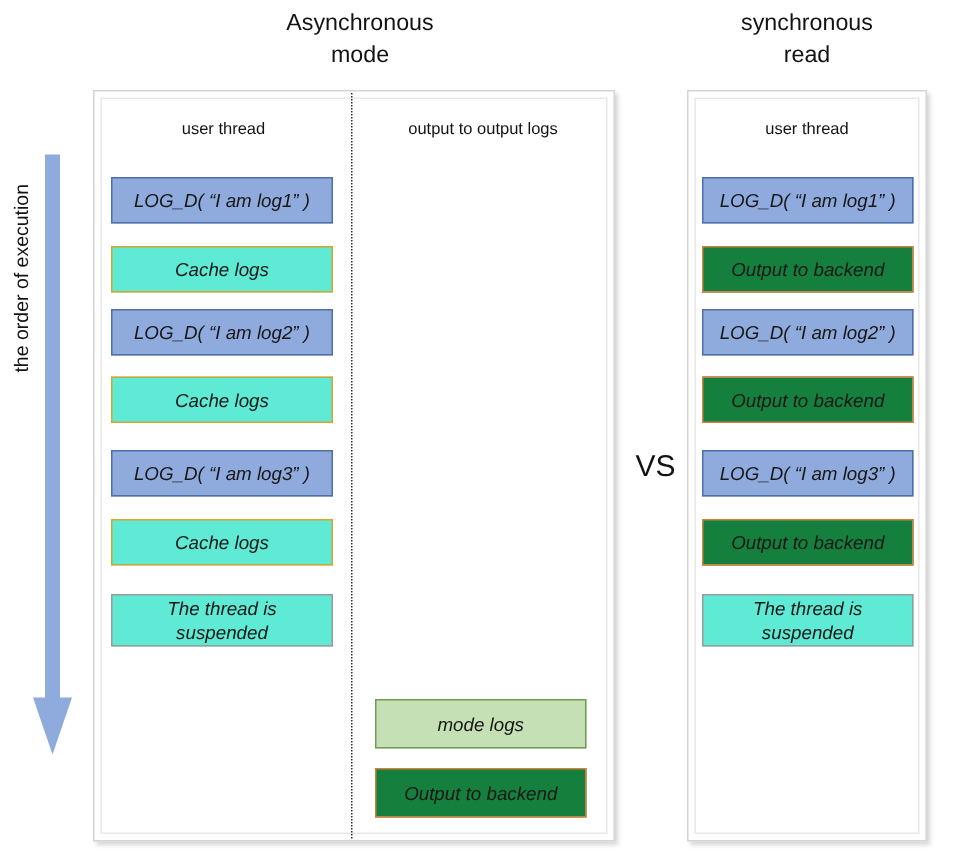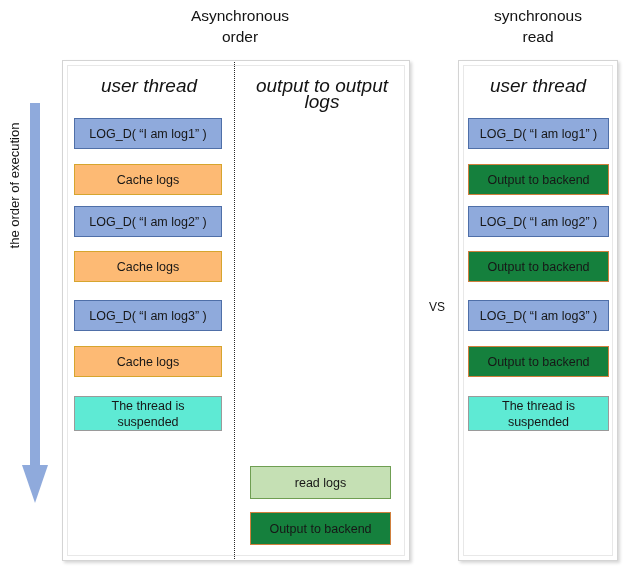--- a/index.html
+++ b/index.html
@@ -56,59 +56,59 @@
     top: 62px;
     width: 0;
     height: 497px;
     border-left: 1.4px dotted #2a2a2a;
   }
 
   
   .col-head {
     position: absolute;
     text-align: center;
-    font-size: 19px;
+    font-size: 11px;
     color: #131313;
     line-height: 16px;
-    font-style: italic;
   }
   #head-user-async   { left: 70px;  top: 78px; width: 158px; }
   #head-output-logs  { left: 240px; top: 78px; width: 164px; }
   #head-user-sync    { left: 464px; top: 78px; width: 148px; }
 
   
   .box {
     position: absolute;
     box-sizing: border-box;
     border-width: 1px;
     border-style: solid;
     display: flex;
     align-items: center;
     justify-content: center;
     text-align: center;
     font-size: 12.5px;
     line-height: 16px;
     color: #171717;
     white-space: pre-line;
     padding: 0 3px;
+    font-style: italic;
   }
   .box.blue   { background: #8faadc; border-color: #4f6fa8; }
-  .box.yellow { background: #fdba74; border-color: #d6a52e; }
+  .box.yellow { background: #5eead4; border-color: #d6a52e; }
   .box.orange { background: #15803d; border-color: #d07f3d; }
   .box.green  { background: #c5e0b4; border-color: #6f9e52; }
   .box.grey   { background: #5eead4; border-color: #9a9a9a; }
 
   
   #vs-label {
     position: absolute;
     left: 415px;
     top: 300px;
     width: 44px;
     text-align: center;
-    font-size: 12px;
+    font-size: 20px;
     color: #131313;
   }
 
   
   #order-arrow {
     position: absolute;
     left: 22px;
     top: 103px;
     width: 26px;
     height: 400px;
@@ -141,21 +141,21 @@
     color: #131313;
     transform: rotate(-90deg);
     transform-origin: center center;
     white-space: nowrap;
   }
 </style>
 </head>
 <body>
 
 <div class="mode-title" id="title-async">Asynchronous
-order</div>
+mode</div>
 
 <div class="mode-title" id="title-sync">synchronous
 read</div>
 
 <div id="order-arrow">
   <div class="shaft"></div>
   <div class="head"></div>
 </div>
 <div id="order-label">the order of execution</div>
 
@@ -171,21 +171,21 @@
 
 <div class="box blue" style="left:74px;  top:118px; width:148px; height:31px;">LOG_D( “I am log1” )</div>
 <div class="box yellow" style="left:74px;  top:164px; width:148px; height:31px;">Cache logs</div>
 <div class="box blue" style="left:74px;  top:206px; width:148px; height:31px;">LOG_D( “I am log2” )</div>
 <div class="box yellow" style="left:74px;  top:251px; width:148px; height:31px;">Cache logs</div>
 <div class="box blue" style="left:74px;  top:300px; width:148px; height:31px;">LOG_D( “I am log3” )</div>
 <div class="box yellow" style="left:74px;  top:346px; width:148px; height:31px;">Cache logs</div>
 <div class="box grey" style="left:74px;  top:396px; width:148px; height:35px;">The thread is
 suspended</div>
 
-<div class="box green" style="left:250px; top:466px; width:141px; height:33px;">read logs</div>
+<div class="box green" style="left:250px; top:466px; width:141px; height:33px;">mode logs</div>
 <div class="box orange" style="left:250px; top:512px; width:141px; height:33px;">Output to backend</div>
 
 <div id="vs-label">VS</div>
 
 <div class="panel" id="panel-sync">
   <div class="panel-inner"></div>
 </div>
 
 <div class="col-head" id="head-user-sync">user thread</div>
 

